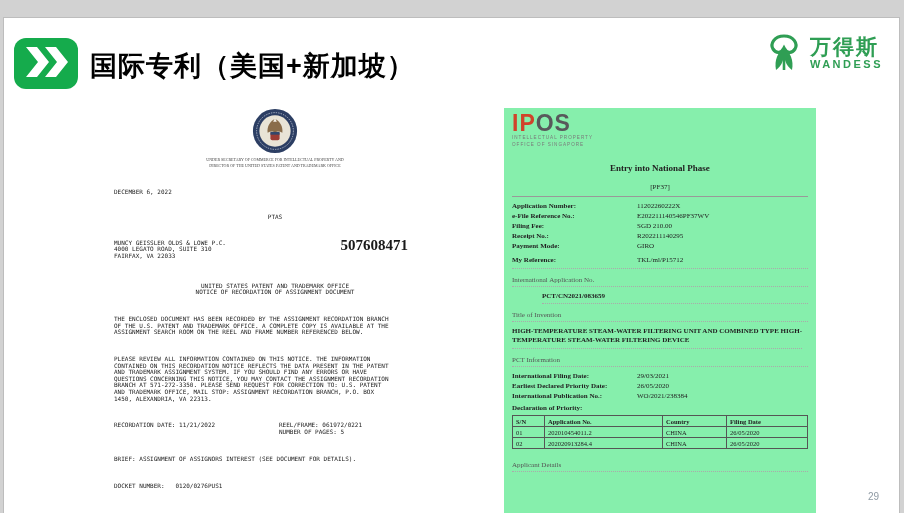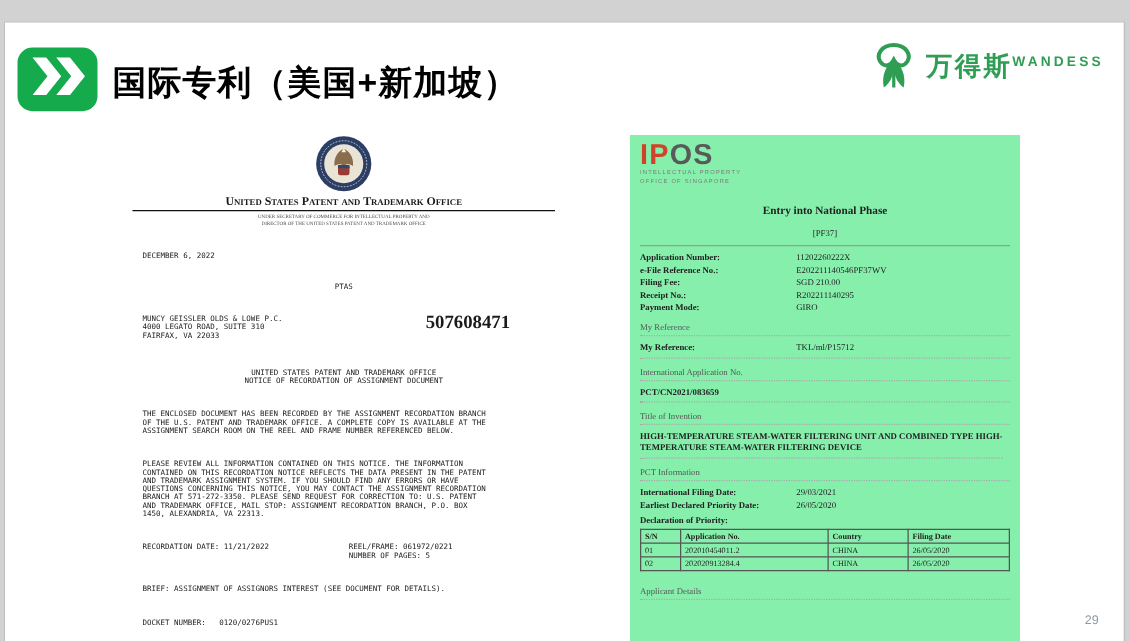--- a/index.html
+++ b/index.html
@@ -4,21 +4,21 @@
 <style>
   * { margin:0; padding:0; box-sizing:border-box; }
   html,body { width:904px; height:513px; }
   body { background:#d2d2d2; position:relative; font-family:"Liberation Sans", sans-serif; overflow:hidden; }
   .slide { position:absolute; left:3px; top:17px; width:897px; height:500px; background:#ffffff; border:1px solid #bdbdbd; overflow:hidden; }
 
   
   .chevron-badge { position:absolute; left:10px; top:20px; width:64px; height:51px; background:#15ab4c; border-radius:12px; display:flex; align-items:center; justify-content:center; }
   .slide-title { position:absolute; left:86px; top:30px; font-size:27px; font-weight:bold; color:#000; letter-spacing:1px; }
   .brand { position:absolute; right:16px; top:12px; display:flex; align-items:center; gap:6px; }
-  .brand-text { display:flex; flex-direction:row; line-height:1; }
+  .brand-text { display:flex; flex-direction:column; line-height:1; }
   .brand-cn { font-size:21px; font-weight:bold; color:#2f9e54; letter-spacing:2px; }
   .brand-en { font-size:11px; font-weight:bold; color:#2f9e54; letter-spacing:2.5px; margin-top:2px; }
 
   
   .doc-us { position:absolute; left:100px; top:88px; width:342px; height:412px; background:#fff; color:#1a1a1a; }
   .mono, .mono pre { font-family:"DejaVu Sans Mono", monospace; font-size:6px; line-height:6.6px; white-space:pre; }
   .us-seal { display:block; margin:2px auto 3px auto; }
   .us-office { text-align:center; font-family:"Liberation Serif", serif; font-variant:small-caps; font-weight:bold; font-size:9.5px; border-bottom:1.5px solid #111; padding-bottom:1px; margin:0 2px; }
   .us-sub { text-align:center; font-family:"Liberation Serif", serif; font-size:4px; color:#444; line-height:5px; margin-top:1px; }
   .us-body { margin:8px 10px 0 10px; }
@@ -40,21 +40,21 @@
   .ipos-sub { font-family:"Liberation Sans", sans-serif; font-size:4.6px; color:#7a7a7a; letter-spacing:1px; line-height:5.6px; margin-top:1px; }
   .sg-title { text-align:center; font-weight:bold; font-size:9px; margin-top:16px; }
   .sg-code { text-align:center; font-size:7px; margin-top:10px; }
   .sg-inner { margin:0 8px; }
   .rule { border-bottom:1px solid #999; margin-top:5px; }
   .sg-fields { margin-top:4px; }
   .sg-field { display:flex; font-size:7px; line-height:10px; }
   .sg-field .lbl { width:125px; font-weight:bold; }
   .sg-field .val { font-weight:normal; }
   .sg-section { font-size:7px; color:#555; margin-top:7px; padding-bottom:2px; border-bottom:1px dotted #aaa; }
-  .sg-bold-line { font-size:7px; font-weight:bold; margin-top:5px; padding-bottom:3px; border-bottom:1px dotted #aaa; }
+  .sg-bold-line { font-size:7px; font-weight:bold; margin-top:5px; padding-bottom:3px; border-bottom:1px dotted #aaa;margin-left:30px; }
   .sg-invention { font-size:7px; font-weight:bold; margin-top:5px; line-height:9px; padding-bottom:3px; border-bottom:1px dotted #aaa; width:98%; }
   .sg-priority-label { font-size:7px; font-weight:bold; margin-top:3px; }
   .sg-table { border-collapse:collapse; margin-top:3px; width:100%; }
   .sg-table th, .sg-table td { border:1px solid #555; font-size:6.5px; padding:1px 3px; text-align:left; height:11px; }
   .sg-table th { font-weight:bold; }
   .col-sn { width:32px; } .col-app { width:118px; } .col-country { width:64px; }
 
   .page-number { position:absolute; right:20px; bottom:14px; font-size:10px; color:#8f9aa3; }
 </style>
 </head>
@@ -92,21 +92,20 @@
       <svg class="us-seal" width="46" height="46" viewBox="0 0 50 50">
         <circle cx="25" cy="25" r="24" fill="#2c3e63"></circle>
         <circle cx="25" cy="25" r="20" fill="none" stroke="#cfd6e4" stroke-width="0.8" stroke-dasharray="1.5,1.2"></circle>
         <circle cx="25" cy="25" r="17" fill="#e9e4d6"></circle>
         <path d="M25 12 C20 14 16 20 17 27 C20 25 23 25 25 27 C27 25 30 25 33 27 C34 20 30 14 25 12 Z" fill="#8a6d4a"></path>
         <path d="M25 11 L27 15 L23 15 Z" fill="#f4f1e8"></path>
         <rect x="20" y="26" width="10" height="9" rx="2" fill="#9b3c34"></rect>
         <path d="M20 26 h10 v3 h-10 Z" fill="#32476b"></path>
       </svg>
     </span>
-    <div class="us-office">United States Patent and Trademark Office</div>
     <div class="us-sub">UNDER SECRETARY OF COMMERCE FOR INTELLECTUAL PROPERTY AND</div>
     <div class="us-sub">DIRECTOR OF THE UNITED STATES PATENT AND TRADEMARK OFFICE</div>
 
     <div class="us-body mono">
       <div class="us-date">DECEMBER 6, 2022</div>
       <div class="us-ptas">PTAS</div>
       <div class="us-addr-row">
         <pre>MUNCY GEISSLER OLDS &amp; LOWE P.C.
 4000 LEGATO ROAD, SUITE 310
 FAIRFAX, VA 22033</pre>
@@ -172,41 +171,44 @@
         <div class="sg-field">
             <span class="lbl">Receipt No.:</span>
             <span class="val">R202211140295</span>
           </div>
         <div class="sg-field">
             <span class="lbl">Payment Mode:</span>
             <span class="val">GIRO</span>
           </div>
       </div>
 
-      <div class="sg-section">My Reference</div>
       <div class="sg-field" style="margin-top:4px; padding-bottom:3px; border-bottom:1px dotted #aaa;">
         <span class="lbl">My Reference:</span>
         <span class="val">TKL/ml/P15712</span>
       </div>
 
       <div class="sg-section">International Application No.</div>
       <div class="sg-bold-line">PCT/CN2021/083659</div>
 
       <div class="sg-section">Title of Invention</div>
       <div class="sg-invention">HIGH-TEMPERATURE STEAM-WATER FILTERING UNIT AND COMBINED TYPE HIGH-TEMPERATURE STEAM-WATER FILTERING DEVICE</div>
 
       <div class="sg-section">PCT Information</div>
       <div class="sg-fields">
         <div class="sg-field">
             <span class="lbl">International Filing Date:</span>
             <span class="val">29/03/2021</span>
           </div>
         <div class="sg-field">
             <span class="lbl">Earliest Declared Priority Date:</span>
             <span class="val">26/05/2020</span>
+          </div>
+        <div class="sg-field">
+            <span class="lbl">International Publication No.:</span>
+            <span class="val">WO/2021/238384</span>
           </div>
       </div>
       <div class="sg-priority-label">Declaration of Priority:</div>
 
       <table class="sg-table">
         <thead>
           <tr>
             <th class="col-sn">S/N</th>
             <th class="col-app">Application No.</th>
             <th class="col-country">Country</th>

